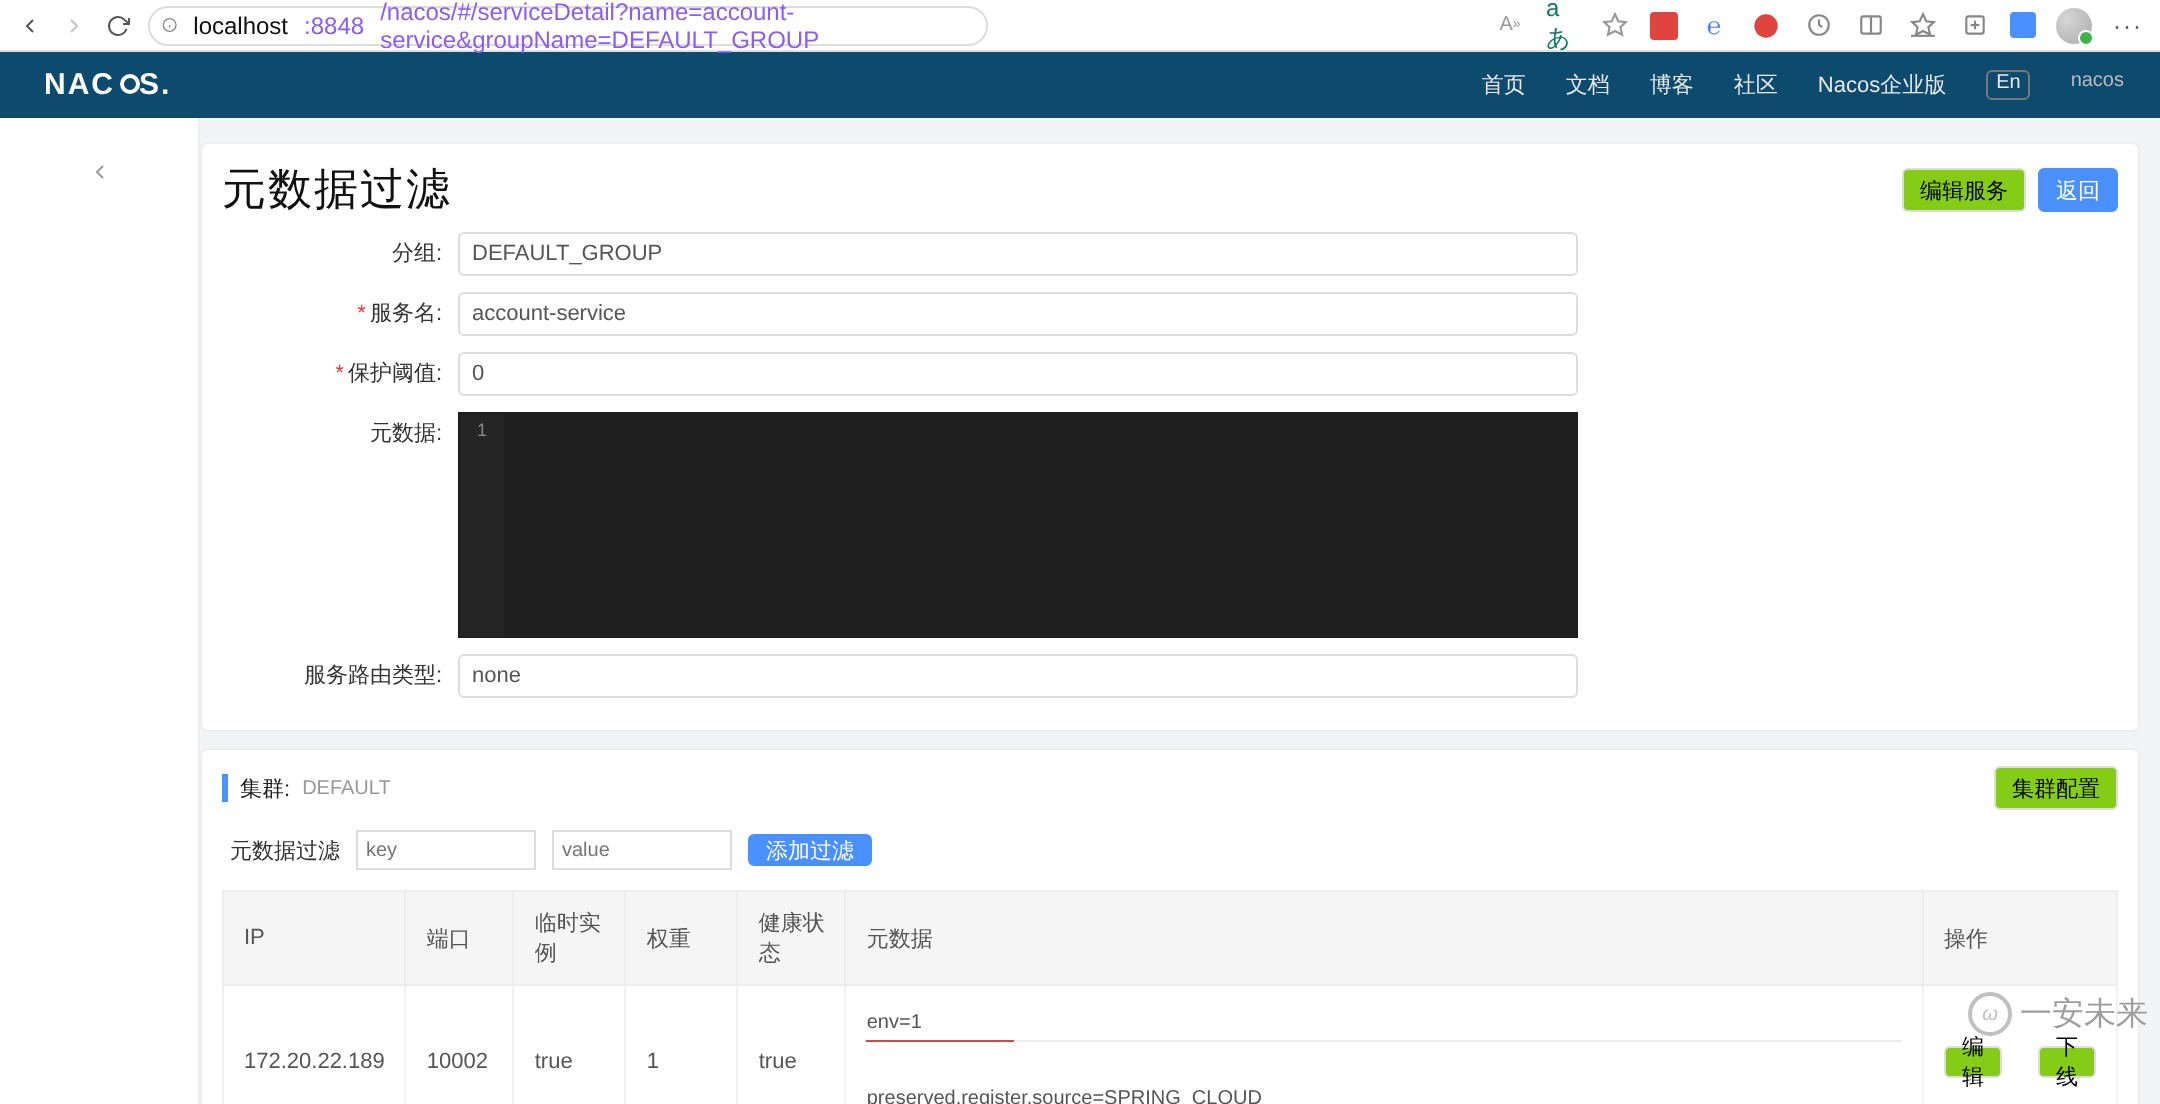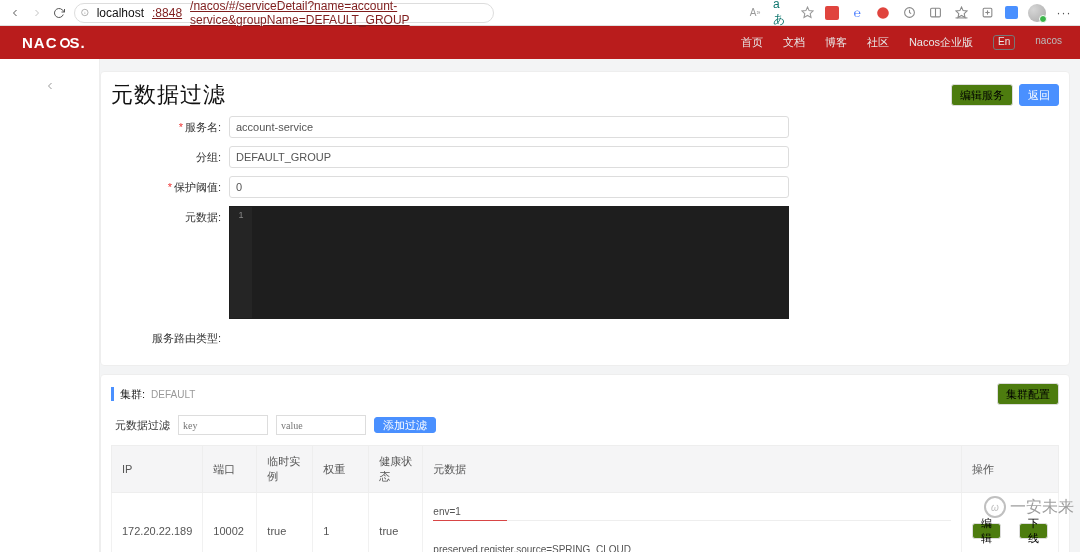--- a/index.html
+++ b/index.html
@@ -3,67 +3,67 @@
 <meta charset="utf-8">
 <style>
   * { box-sizing: border-box; margin: 0; padding: 0; font-family: -apple-system, BlinkMacSystemFont, "Segoe UI", "PingFang SC", "Microsoft YaHei", sans-serif; }
   body { background: #f3f4f5; font-size: 12px; color: #333; }
 
   
   .browser-bar { height: 26px; background: #fff; border-bottom: 1px solid #e0e0e0; display: flex; align-items: center; padding: 0 8px; gap: 8px; }
   .browser-bar .nav-ico { width: 14px; height: 14px; display: inline-flex; align-items: center; justify-content: center; color: #555; }
   .addr-box { height: 20px; flex: 0 0 420px; border: 1px solid #ddd; border-radius: 10px; display: flex; align-items: center; padding: 0 6px; color: #555; gap: 8px; }
   .addr-host { color: #111; }
-  .addr-path { color: #7f1d1d; text-decoration: underline; }
+  .addr-path { color: #8b5cf6; }
   .browser-right { margin-left: auto; display: flex; gap: 10px; align-items: center; color: #666; }
   .browser-right .ico { width: 16px; height: 16px; display: flex; align-items: center; justify-content: center; font-size: 12px; }
   .avatar { width: 18px; height: 18px; border-radius: 50%; background: radial-gradient(circle at 30% 30%, #d6d6d6, #aaa); position: relative; }
   .avatar::after { content: ''; position: absolute; right: -1px; bottom: -1px; width: 6px; height: 6px; border-radius: 50%; background: #3bb54a; border: 1px solid #fff; }
 
   
-  .app-header { height: 33px; background: #b91c1c; display: flex; align-items: center; padding: 0 18px 0 22px; }
+  .app-header { height: 33px; background: #0c4a6e; display: flex; align-items: center; padding: 0 18px 0 22px; }
   .logo { font-family: Arial, sans-serif; font-size: 15px; letter-spacing: 1px; color: #fff; font-weight: 600; }
   .logo .accent { width: 10px; height: 10px; border: 2px solid #fff; border-radius: 50%; display: inline-block; margin: 0 0px 0 2px; position: relative; top: 0px; }
   .app-nav { margin-left: auto; display: flex; gap: 20px; font-size: 11px; color: #e8e8e8; }
   .app-nav span { cursor: pointer; }
   .lang-box { border: 1px solid #777; padding: 0 4px; border-radius: 3px; font-size: 10px; }
 
   .body-area { display: flex; height: 493px; }
   .sidebar { width: 100px; background: #fff; border-right: 1px solid #eee; display: flex; padding-top: 20px; justify-content: center; }
   .sidebar .chev { color: #999; font-size: 14px; }
 
   .main { flex: 1; overflow: auto; padding: 12px 10px 12px 0; }
   .card { background: #fff; border: 1px solid #eee; border-radius: 4px; margin-bottom: 8px; padding: 8px 10px; }
 
   
   .title-row { display: flex; align-items: center; margin-bottom: 6px; }
   .page-title { font-size: 22px; font-weight: 300; color: #111; letter-spacing: 1px; }
   .title-actions { margin-left: auto; display: flex; gap: 6px; }
-  .btn { height: 22px; padding: 0 8px; font-size: 11px; border: 1px solid #ddd; background: #4d7c0f; border-radius: 3px; cursor: pointer; display: inline-flex; align-items: center; }
+  .btn { height: 22px; padding: 0 8px; font-size: 11px; border: 1px solid #ddd; background: #84cc16; border-radius: 3px; cursor: pointer; display: inline-flex; align-items: center; }
   .btn.primary { background: #4a90ff; border-color: #4a90ff; color: #fff; }
   .btn.small { height: 16px; font-size: 11px; }
 
   
   .form-row { display: flex; align-items: flex-start; margin-bottom: 8px; }
   .form-label { width: 118px; text-align: right; padding-right: 8px; color: #333; font-size: 11px; line-height: 22px; }
   .form-label.required::before { content: '*'; color: #e33; margin-right: 2px; }
   .form-ctrl { flex: 0 0 560px; }
   .form-input { width: 100%; height: 22px; border: 1px solid #ddd; border-radius: 3px; padding: 0 6px; font-size: 11px; color: #555; }
   .code-area { width: 100%; height: 113px; background: #1e1e1e; border: 1px solid #1e1e1e; position: relative; }
   .code-gutter { position: absolute; left: 0; top: 0; bottom: 0; width: 22px; background: #252525; color: #888; font-size: 9px; padding-top: 3px; text-align: center; }
 
   
   .cluster-hd { display: flex; align-items: center; margin-bottom: 8px; }
   .cluster-hd .bar { width: 3px; height: 14px; background: #4a90ff; margin-right: 6px; }
   .cluster-hd .label { font-size: 11px; color: #222; }
   .cluster-hd .val { font-size: 10px; color: #999; margin-left: 6px; }
 
   .filter-row { display: flex; align-items: center; gap: 8px; margin: 10px 4px 10px 4px; }
   .filter-row .label { font-size: 11px; color: #333; }
-  .filter-input { width: 90px; height: 20px; border: 1px solid #ddd; font-size: 10px; padding: 6px 4px; color: #aaa; font-family: Liberation Serif, serif; }
+  .filter-input { width: 90px; height: 20px; border: 1px solid #ddd; font-size: 10px; padding: 6px 4px; color: #aaa; }
 
   table { width: 100%; border-collapse: collapse; font-size: 11px; }
   thead th { text-align: left; background: #f5f5f6; color: #555; font-weight: 400; padding: 8px 10px; border: 1px solid #eee; }
   tbody td { padding: 10px 10px; border: 1px solid #f1f1f1; vertical-align: middle; color: #555; }
   tbody tr.hl { background: #edf9ed; }
   .col-ip { width: 80px; }
   .col-port { width: 54px; }
   .col-temp { width: 56px; }
   .col-wt { width: 56px; }
   .col-health { width: 54px; }
@@ -183,41 +183,42 @@
     <div class="card">
       <div class="title-row">
         <div class="page-title">元数据过滤</div>
         <div class="title-actions">
           <button class="btn">编辑服务</button>
           <button class="btn primary">返回</button>
         </div>
       </div>
 
       <div class="form-row">
+        <div class="form-label">分组:</div>
+        <div class="form-ctrl"><input class="form-input" readonly="" value="DEFAULT_GROUP" style=""></div>
+      </div>
+      <div class="form-row">
         <div class="form-label required">服务名:</div>
         <div class="form-ctrl"><input class="form-input" readonly="" value="account-service" style=""></div>
-      </div>
-      <div class="form-row">
-        <div class="form-label">分组:</div>
-        <div class="form-ctrl"><input class="form-input" readonly="" value="DEFAULT_GROUP" style=""></div>
       </div>
       <div class="form-row">
         <div class="form-label required">保护阈值:</div>
         <div class="form-ctrl"><input class="form-input" readonly="" value="0" style=""></div>
       </div>
       <div class="form-row">
         <div class="form-label">元数据:</div>
         <div class="form-ctrl">
           <div class="code-area">
             <div class="code-gutter">1</div>
           </div>
         </div>
       </div>
       <div class="form-row">
         <div class="form-label">服务路由类型:</div>
+        <div class="form-ctrl"><input class="form-input" readonly="" value="none" style=""></div>
       </div>
     </div>
 
     <div class="card">
       <div class="cluster-hd">
         <span class="bar"></span>
         <span class="label">集群:</span>
         <span class="val">DEFAULT</span>
         <button class="btn" style="margin-left:auto">集群配置</button>
       </div>

